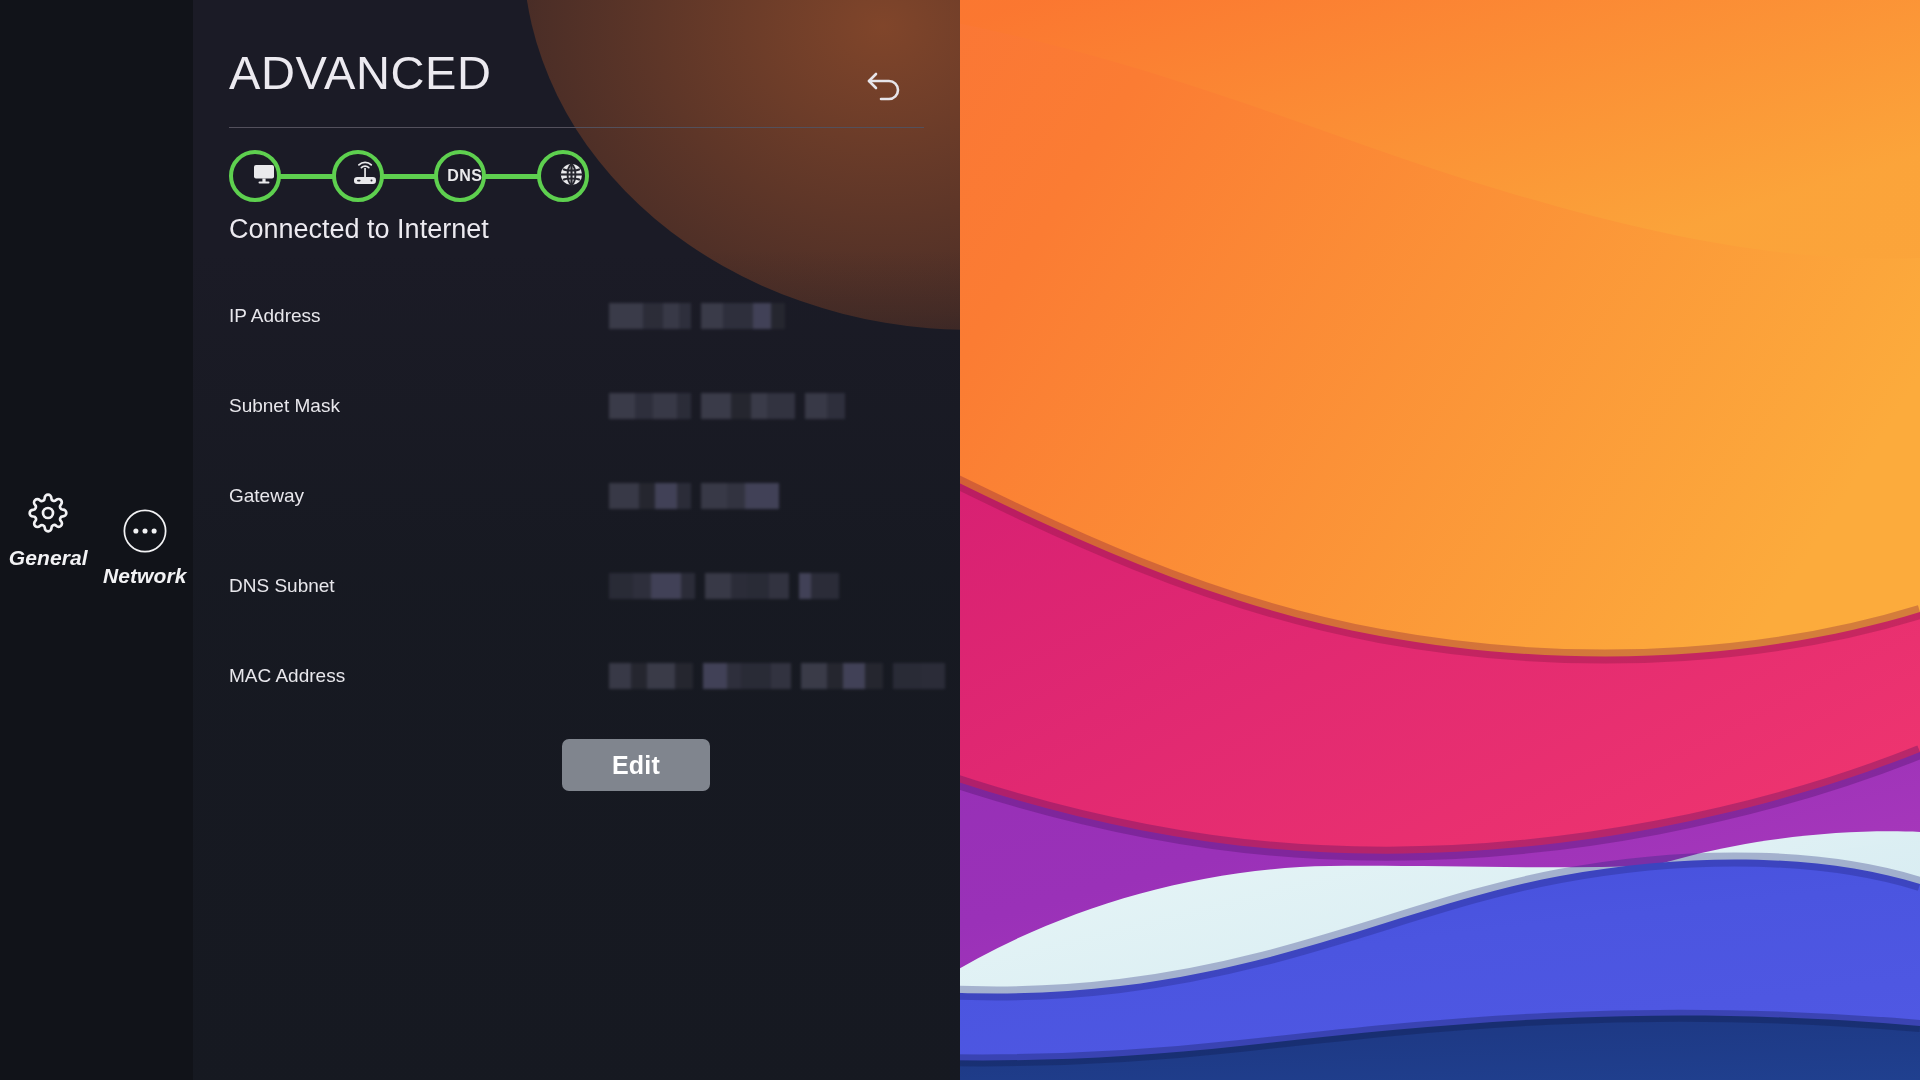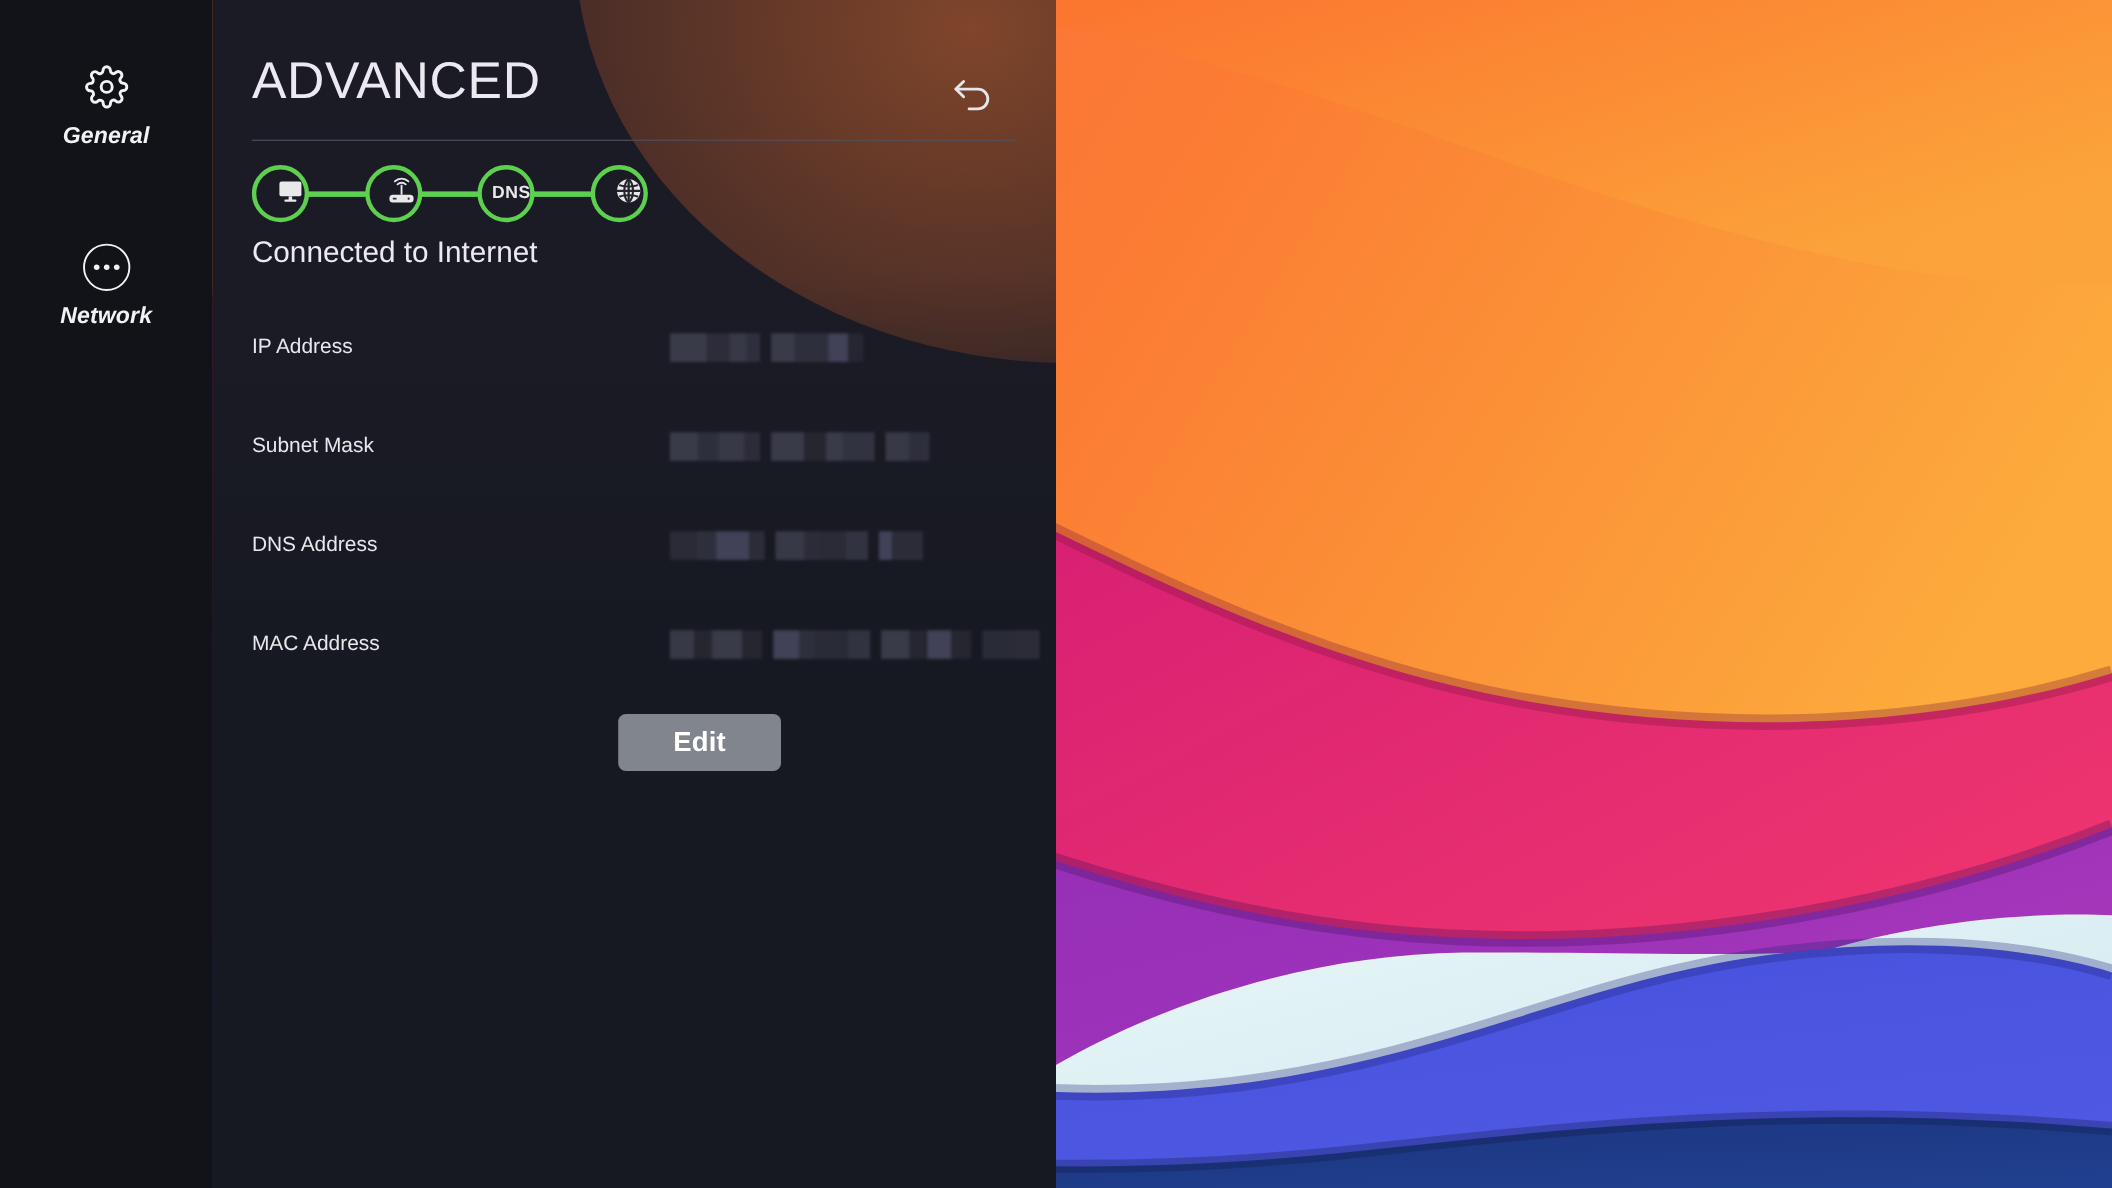--- a/index.html
+++ b/index.html
@@ -26,23 +26,23 @@
     position:absolute; left:0; top:0;
     width:960px; height:1080px;
     display:flex;
     overflow:hidden;
   }
 
   
   .rail {
     width:193px; height:100%;
     background:#111319;
-    display:flex; flex-direction:column;
+    display:flex; flex-direction:row;
     align-items:center;
-    padding-top:56px;
+    padding-top:27px;
     flex:none;
     position:relative;
     z-index:3;
   }
   .rail-item {
     width:100%;
     display:flex; flex-direction:column;
     align-items:center;
     margin-bottom:48px;
     cursor:default;
@@ -381,23 +381,36 @@
                 <i style="width: 30px; background: rgb(60, 61, 75);"></i>
                 <i style="width: 20px; background: rgb(38, 39, 48);"></i>
                 <i style="width: 16px; background: rgb(60, 61, 75);"></i>
                 <i style="width: 28px; background: rgb(52, 53, 66);"></i>
                 <i style="width: 10px; background: transparent;"></i>
                 <i style="width: 22px; background: rgb(58, 59, 73);"></i>
                 <i style="width: 18px; background: rgb(48, 49, 62);"></i>
               </div>
           </div>
 
-
           <div class="row">
-            <div class="row-label">DNS Address</div>
+            <div class="row-label">Gateway</div>
+            <div class="redacted">
+                <i style="width: 30px; background: rgb(58, 59, 73);"></i>
+                <i style="width: 16px; background: rgb(38, 39, 48);"></i>
+                <i style="width: 22px; background: rgb(68, 68, 90);"></i>
+                <i style="width: 14px; background: rgb(45, 46, 58);"></i>
+                <i style="width: 10px; background: transparent;"></i>
+                <i style="width: 26px; background: rgb(58, 59, 73);"></i>
+                <i style="width: 18px; background: rgb(52, 53, 66);"></i>
+                <i style="width: 34px; background: rgb(68, 68, 90);"></i>
+              </div>
+          </div>
+
+          <div class="row">
+            <div class="row-label">DNS Subnet</div>
             <div class="redacted">
                 <i style="width: 24px; background: rgb(43, 44, 56);"></i>
                 <i style="width: 18px; background: rgb(48, 49, 62);"></i>
                 <i style="width: 30px; background: rgb(68, 68, 90);"></i>
                 <i style="width: 14px; background: rgb(45, 46, 58);"></i>
                 <i style="width: 10px; background: transparent;"></i>
                 <i style="width: 26px; background: rgb(58, 59, 73);"></i>
                 <i style="width: 16px; background: rgb(45, 46, 58);"></i>
                 <i style="width: 22px; background: rgb(43, 44, 56);"></i>
                 <i style="width: 20px; background: rgb(52, 53, 66);"></i>

